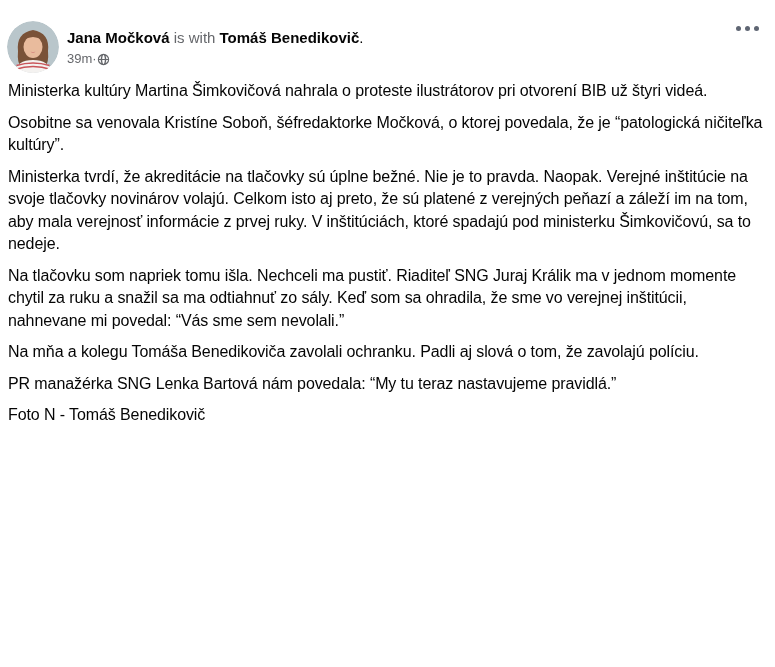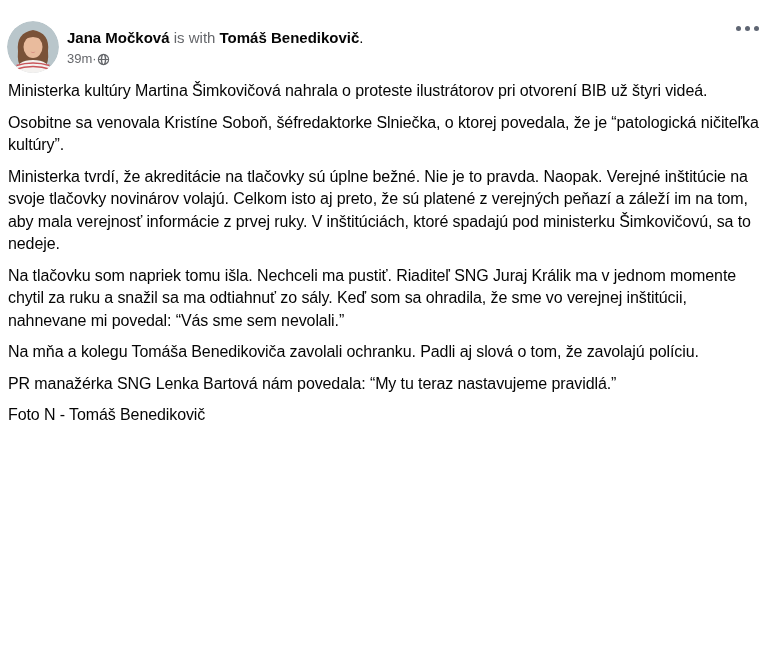--- a/index.html
+++ b/index.html
@@ -111,21 +111,21 @@
 
     <div class="menu-btn">
       <span class="dot"></span>
       <span class="dot"></span>
       <span class="dot"></span>
     </div>
   </div>
 
   <div class="content">
     <p>Ministerka kultúry Martina Šimkovičová nahrala o proteste ilustrátorov pri otvorení BIB už štyri videá.</p>
-    <p>Osobitne sa venovala Kristíne Soboň, šéfredaktorke Slniečka, o ktorej povedala, že je “patologická ničiteľka kultúry”.</p>
+    <p>Osobitne sa venovala Kristíne Soboň, šéfredaktorke Močková, o ktorej povedala, že je “patologická ničiteľka kultúry”.</p>
     <p>Ministerka tvrdí, že akreditácie na tlačovky sú úplne bežné. Nie je to pravda. Naopak. Verejné inštitúcie na svoje tlačovky novinárov volajú. Celkom isto aj preto, že sú platené z verejných peňazí a záleží im na tom, aby mala verejnosť informácie z prvej ruky. V inštitúciách, ktoré spadajú pod ministerku Šimkovičovú, sa to nedeje.</p>
     <p>Na tlačovku som napriek tomu išla. Nechceli ma pustiť. Riaditeľ SNG Juraj Králik ma v jednom momente chytil za ruku a snažil sa ma odtiahnuť zo sály. Keď som sa ohradila, že sme vo verejnej inštitúcii, nahnevane mi povedal: “Vás sme sem nevolali.”</p>
     <p>Na mňa a kolegu Tomáša Benedikoviča zavolali ochranku. Padli aj slová o tom, že zavolajú políciu.</p>
     <p>PR manažérka SNG Lenka Bartová nám povedala: “My tu teraz nastavujeme pravidlá.”</p>
     <p>Foto N - Tomáš Benedikovič</p>
   </div>
 
 </div>
 
 </body></html>

